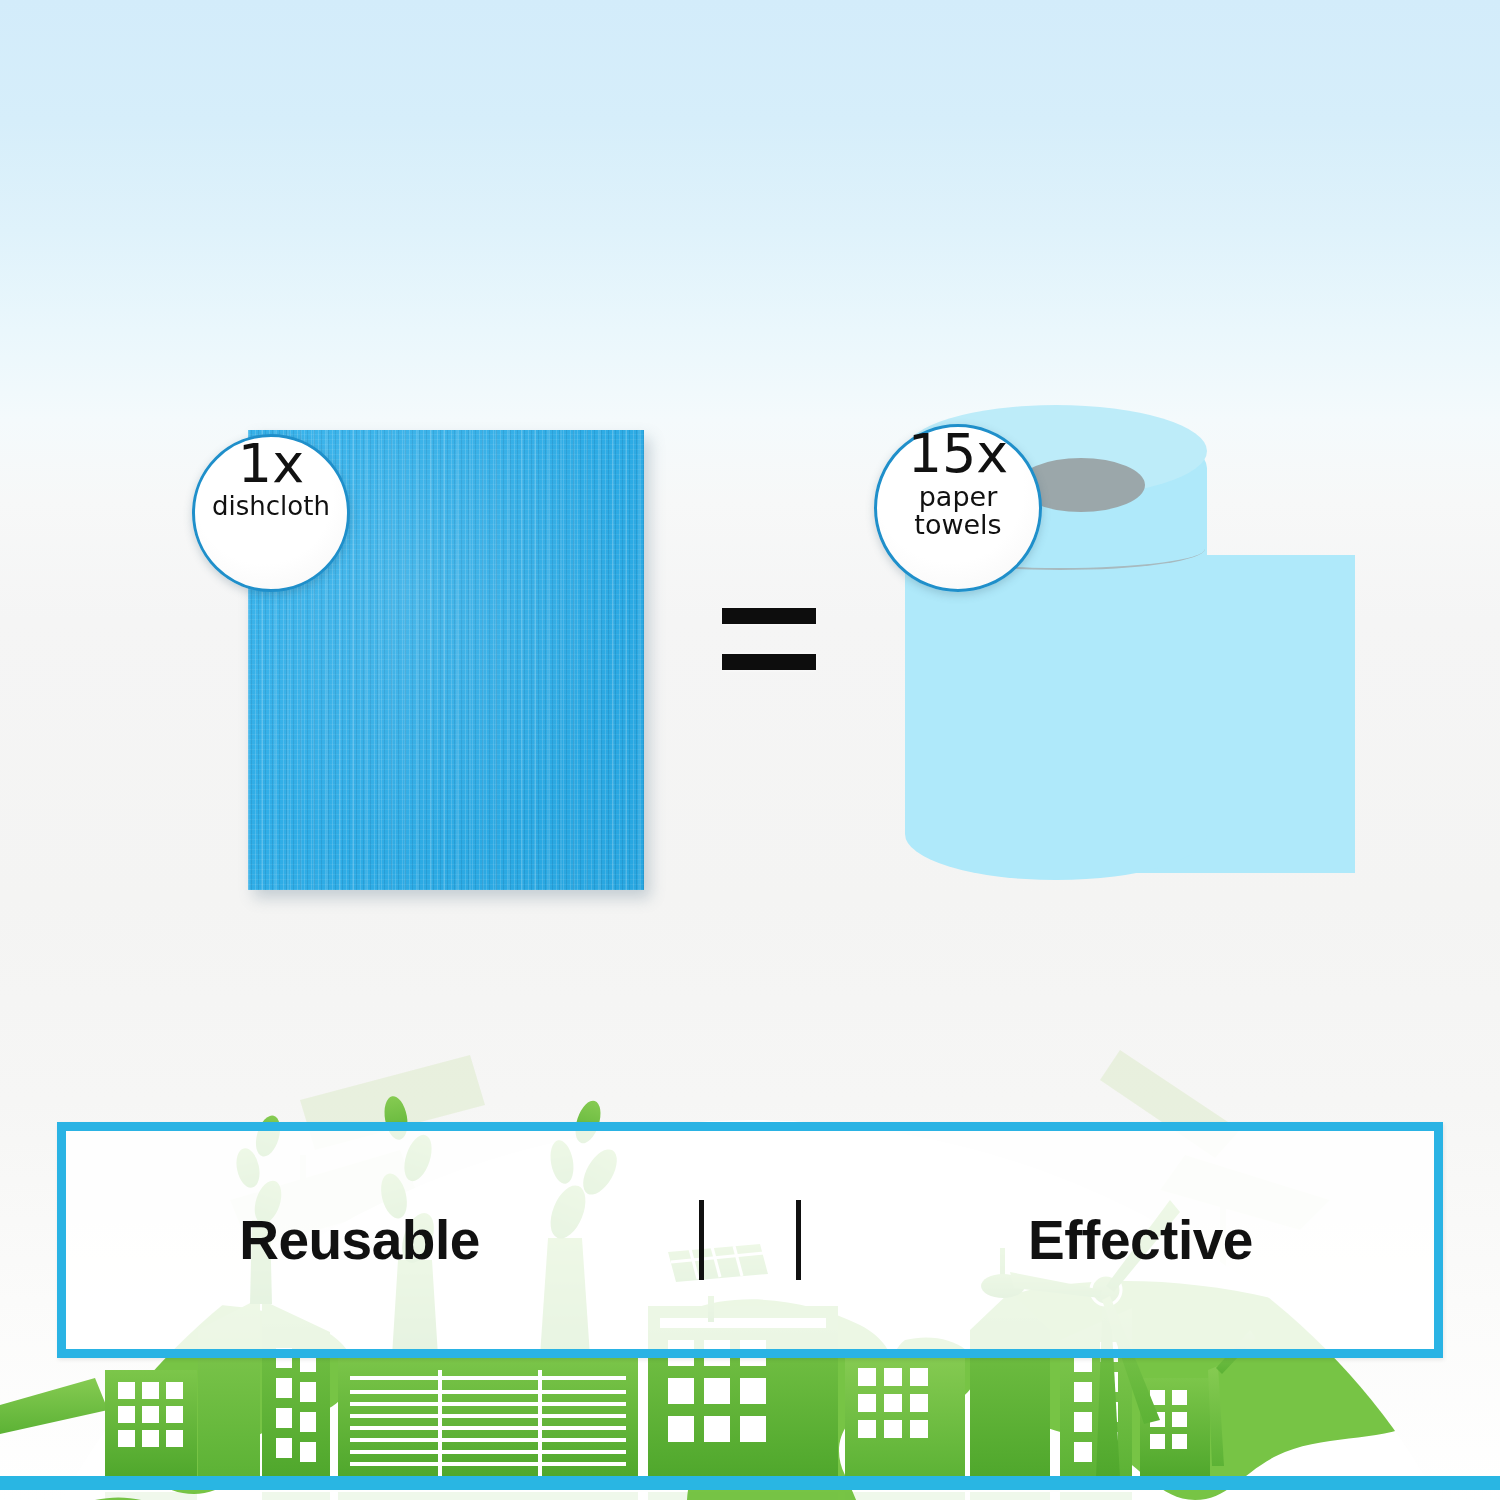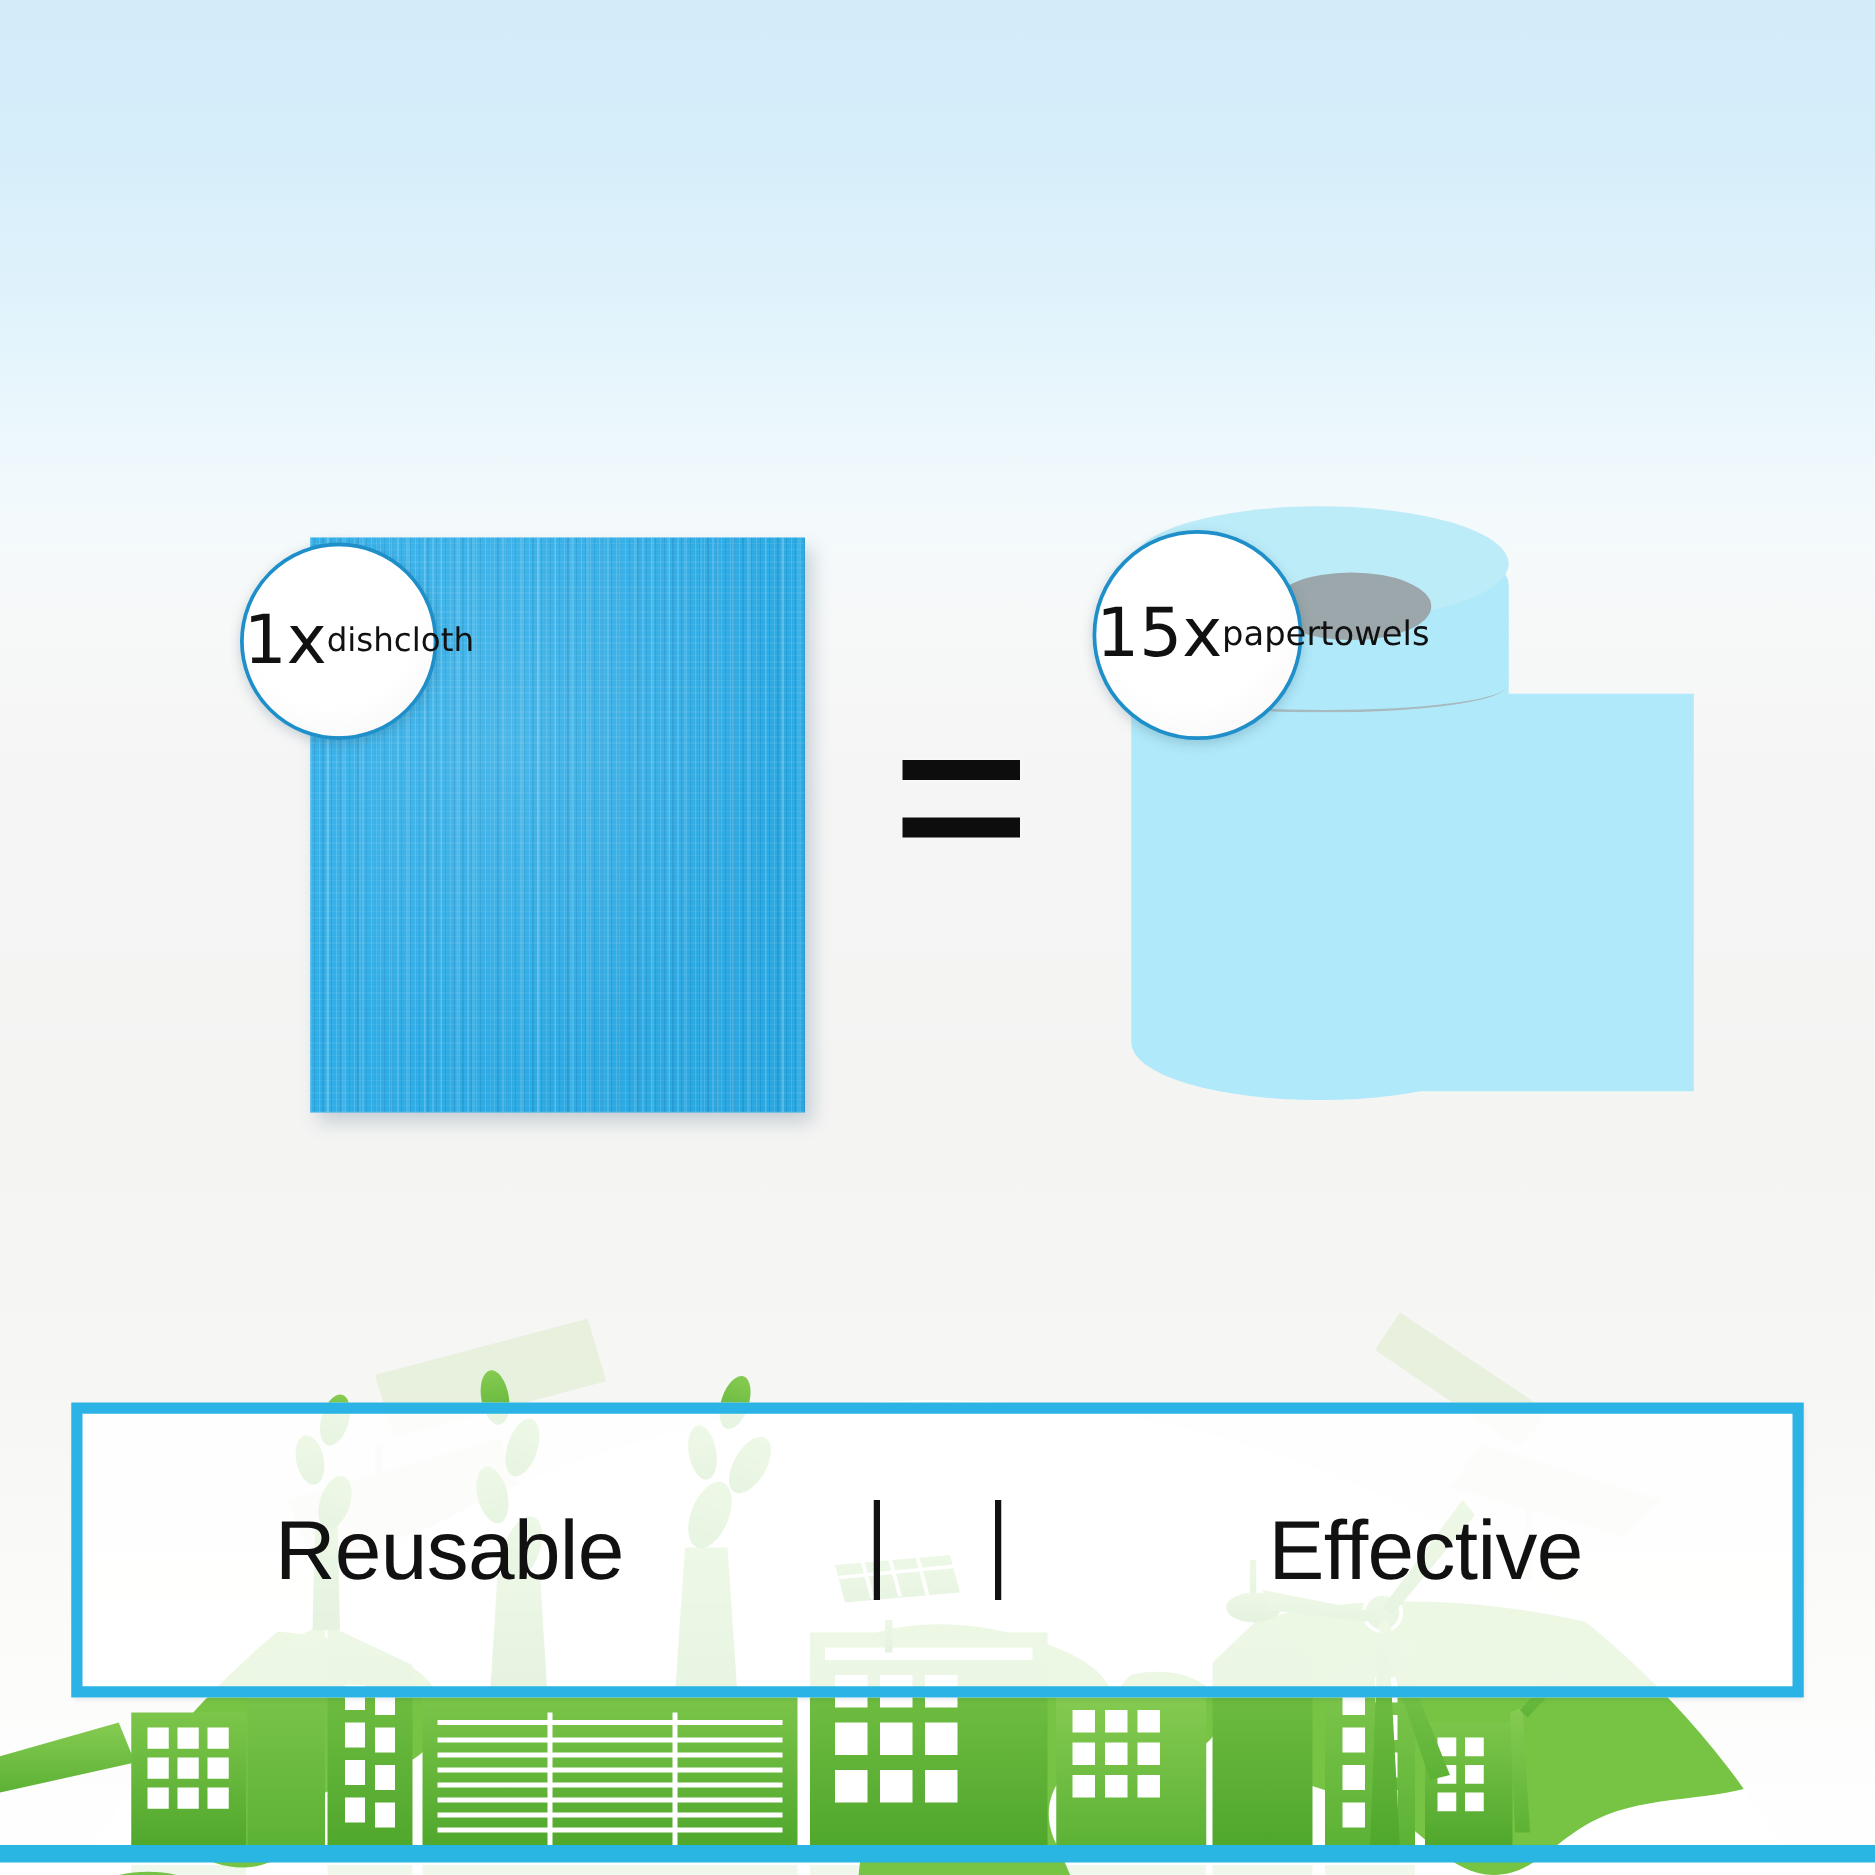--- a/index.html
+++ b/index.html
@@ -174,21 +174,21 @@
   }
 
   
   .badge {
     position: absolute;
     border-radius: 50%;
     background: radial-gradient(circle at 45% 38%, #ffffff 55%, #f4f4f4 100%);
     border: 3px solid #1f8fca;
     box-shadow: 0 3px 9px rgba(60,90,110,0.25);
     display: flex;
-    flex-direction: row;
+    flex-direction: column;
     align-items: center;
     justify-content: flex-start;
     text-align: center;
     color: #111;
   }
   #badge-dishcloth { left: 192px; top: 434px; width: 152px; height: 152px; }
   #badge-paper     { left: 874px; top: 424px; width: 162px; height: 162px; }
 
   .badge-count {
     font-weight: 400;
@@ -217,22 +217,22 @@
     height: 236px;
     border: 9px solid #2ab3e4;
     box-sizing: border-box;
     background: rgba(255,255,255,0.86);
     display: flex;
     align-items: center;
     justify-content: center;
     box-shadow: 1px 2px 4px rgba(0,0,0,0.08);
   }
   .feature {
-    font-size: 67px;
-    font-weight: normal;
+    font-size: 55px;
+    font-weight: bold;
     color: #111111;
     font-family: "Liberation Sans", sans-serif;
     letter-spacing: -0.5px;
     white-space: nowrap;
   }
   .divider {
     width: 5px;
     height: 80px;
     background: #111111;
     margin: 0 46px;

